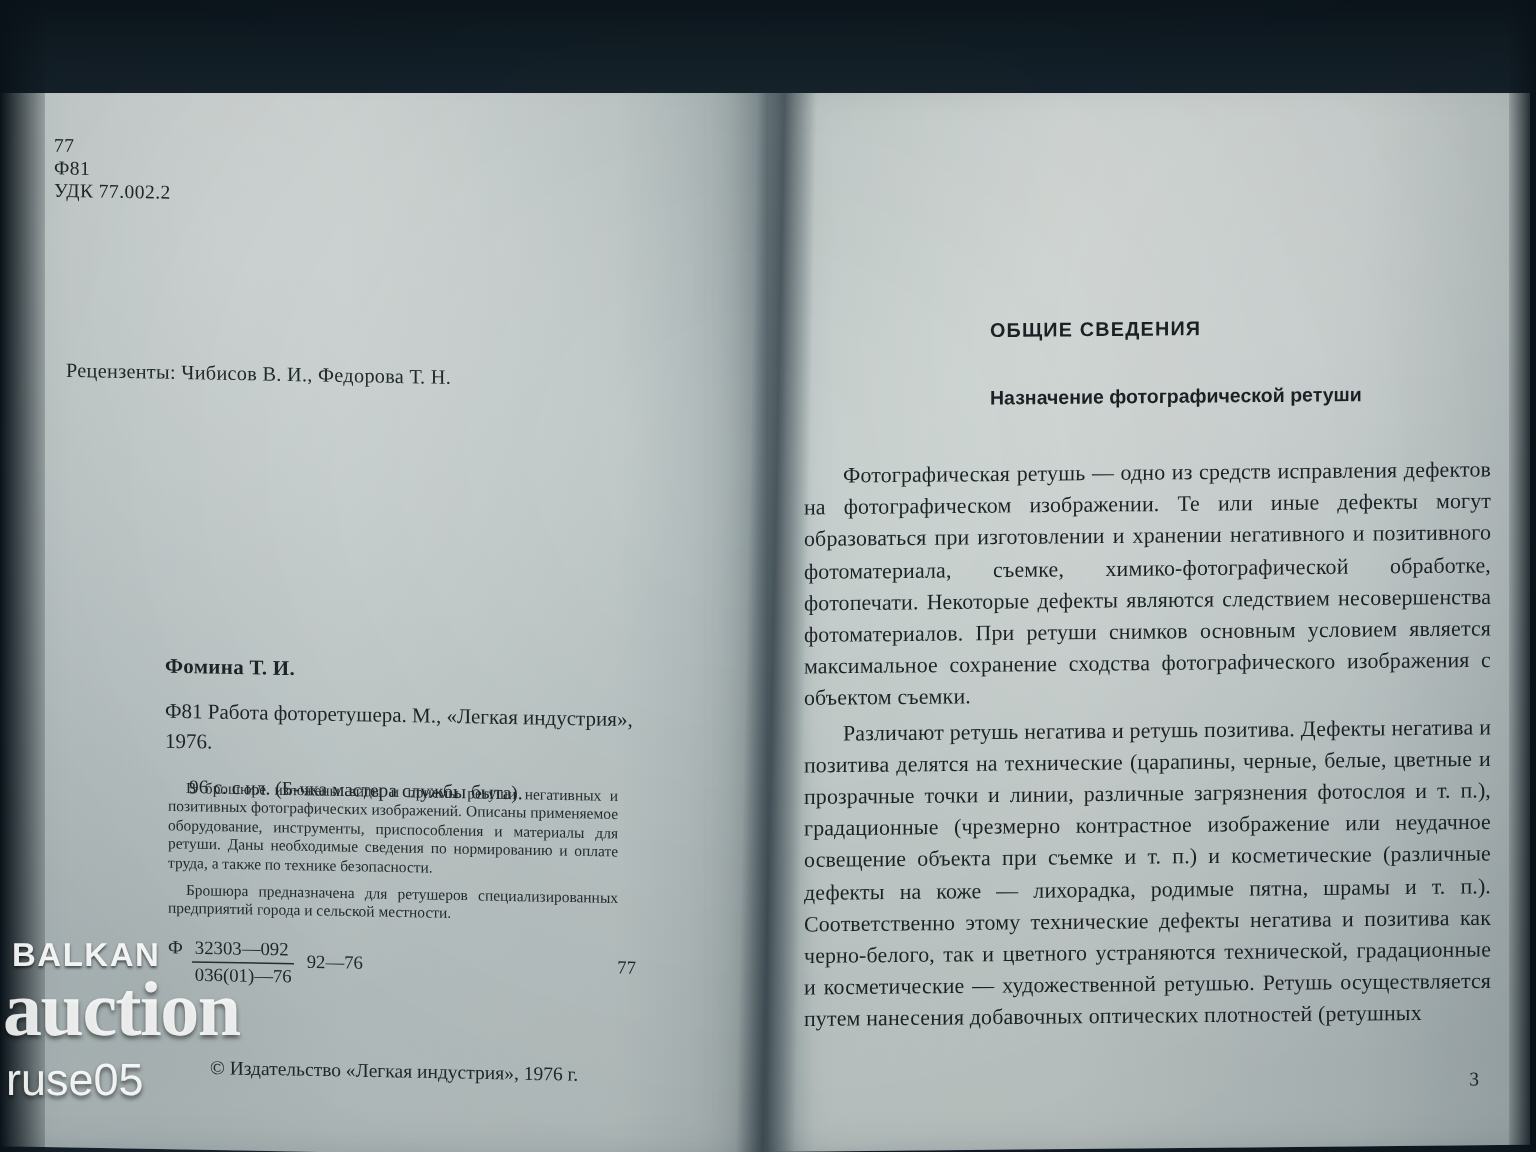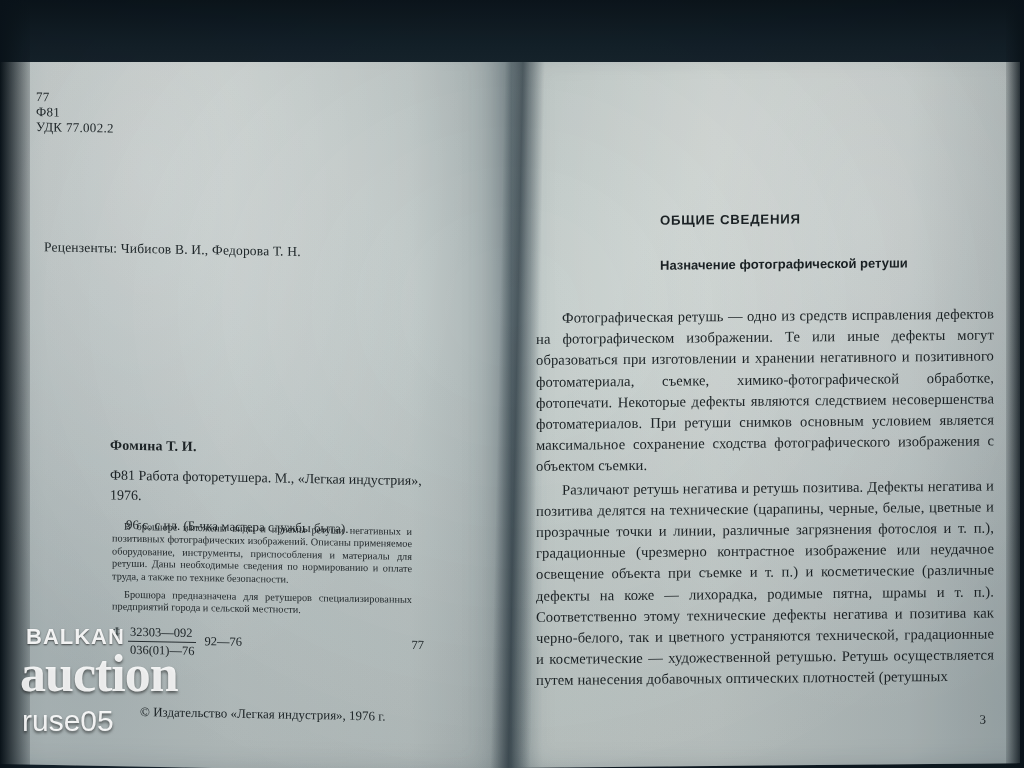--- a/index.html
+++ b/index.html
@@ -224,21 +224,21 @@
     position: absolute;
     right: 12px;
     top: 660px;
     font-size: 13px;
     color: #20282b;
   }
 
   
   .wm {
     position: absolute;
-    left: 20px;
+    left: 2px;
     bottom: 4px;
     width: 300px;
     height: 140px;
     pointer-events: none;
     user-select: none;
   }
   .wm .balkan {
     position: absolute;
     left: 6px;
     top: 0px;

